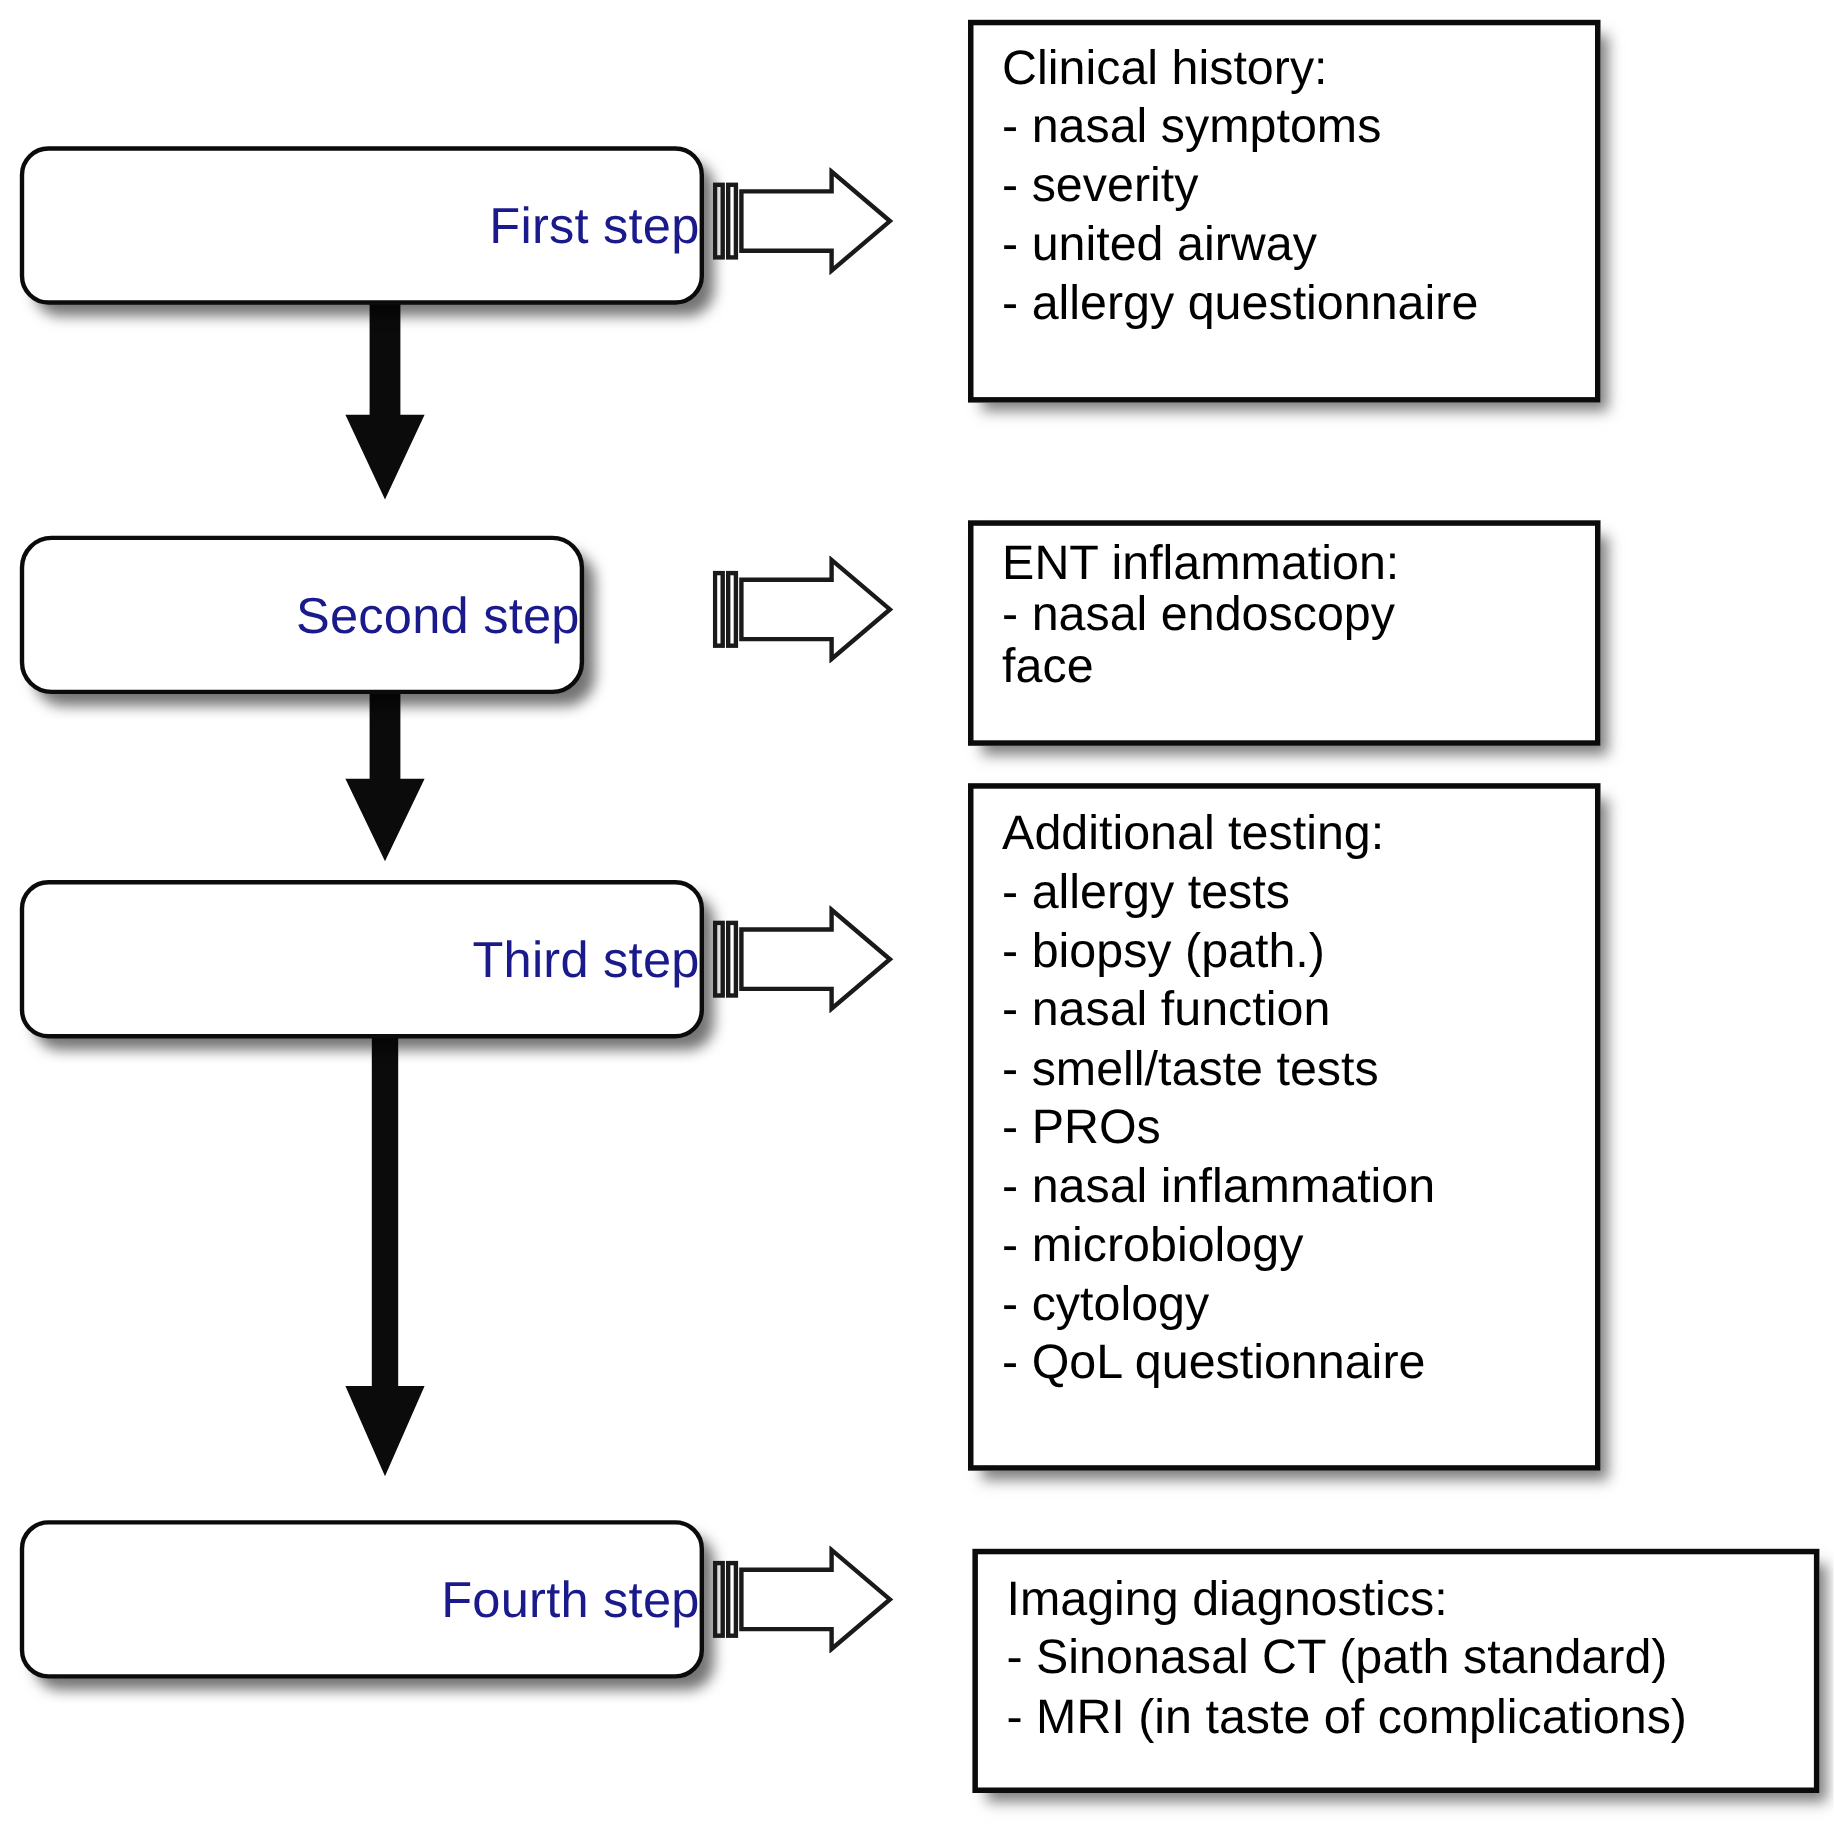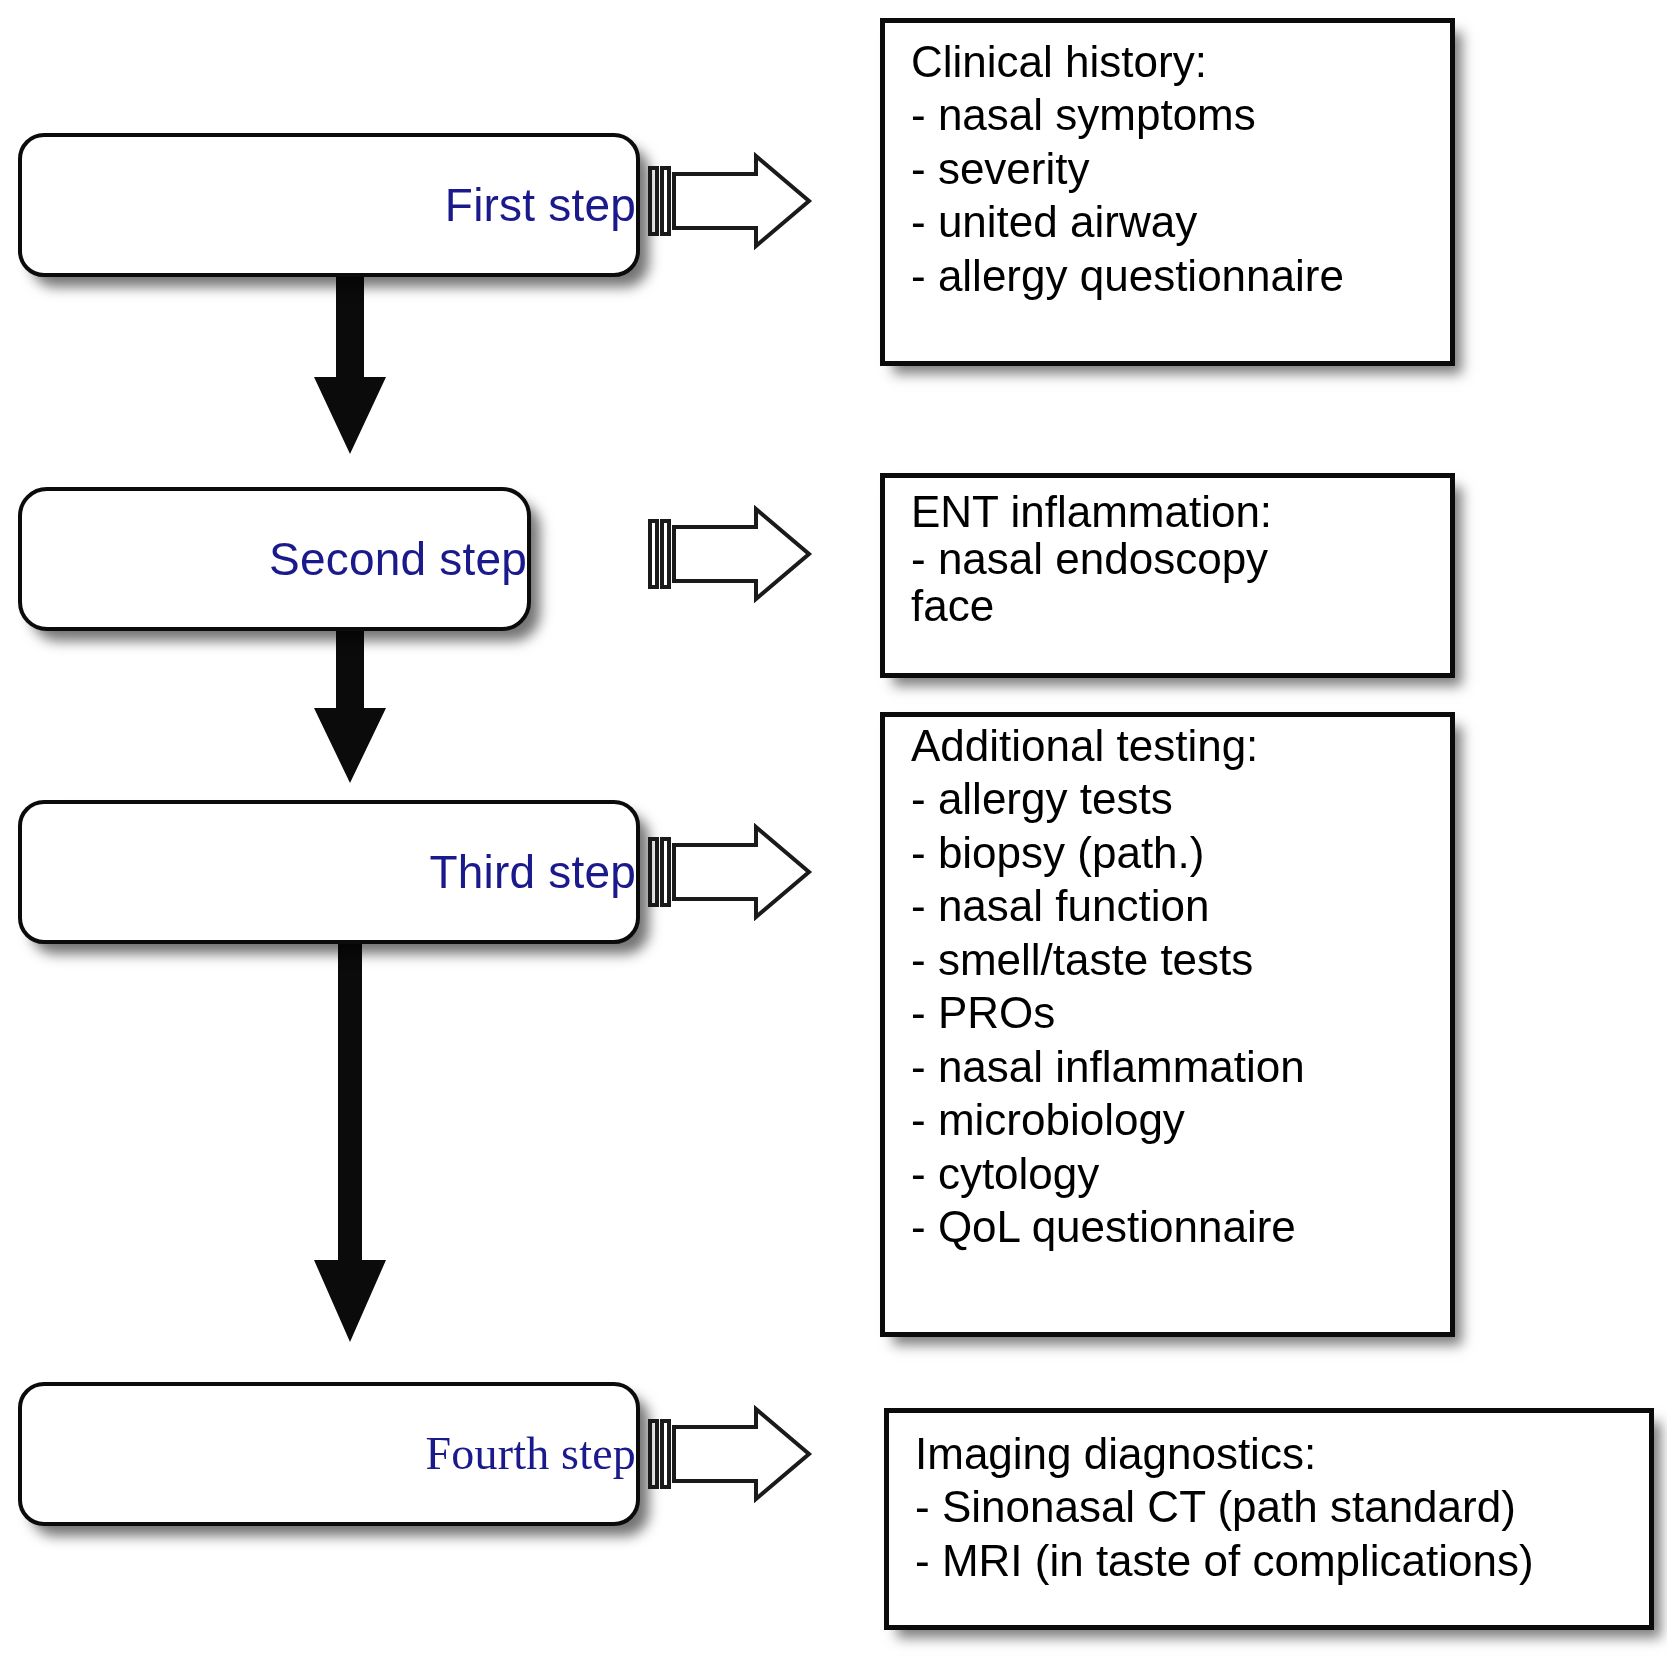--- a/index.html
+++ b/index.html
@@ -115,34 +115,34 @@
   <svg class="v-arrow" style="left:300px;top:905px;width:100px;height:440px;" viewBox="0 0 100 440">
     <path d="M38,0 L62,0 L62,355 L86,355 L50,437 L14,355 L38,355 Z" fill="#0b0b0b"></path>
   </svg>
 
   <svg class="r-arrow" style="left:648px;top:823px;width:165px;height:98px;" viewBox="0 0 165 98">
     <rect x="2" y="16" width="7" height="66" fill="none" stroke="#1a1a1a" stroke-width="4"></rect>
     <rect x="14" y="16" width="7" height="66" fill="none" stroke="#1a1a1a" stroke-width="4"></rect>
     <path d="M26,22 L108,22 L108,4 L161,49 L108,94 L108,76 L26,76 Z" fill="#ffffff" stroke="#1a1a1a" stroke-width="4" stroke-linejoin="miter"></path>
   </svg>
 
-  <div class="panel" style="left:880px;top:712px;width:575px;height:625px;padding-top:2px;">
+  <div class="panel" style="left:880px;top:712px;width:575px;height:625px;padding-top:14px;">
     <div class="line">Additional testing:</div>
     <div class="line">- allergy tests</div>
     <div class="line">- biopsy (path.)</div>
     <div class="line">- nasal function</div>
     <div class="line">- smell/taste tests</div>
     <div class="line">- PROs</div>
     <div class="line">- nasal inflammation</div>
     <div class="line">- microbiology</div>
     <div class="line">- cytology</div>
     <div class="line">- QoL questionnaire</div>
   </div>
 
-  <div class="step-box" style="left:18px;top:1382px;width:622px;height:144px;font-family:Liberation Serif, serif;">
+  <div class="step-box" style="left:18px;top:1382px;width:622px;height:144px;">
     <span class="step-label">Fourth step</span>
   </div>
 
   <svg class="r-arrow" style="left:648px;top:1405px;width:165px;height:98px;" viewBox="0 0 165 98">
     <rect x="2" y="16" width="7" height="66" fill="none" stroke="#1a1a1a" stroke-width="4"></rect>
     <rect x="14" y="16" width="7" height="66" fill="none" stroke="#1a1a1a" stroke-width="4"></rect>
     <path d="M26,22 L108,22 L108,4 L161,49 L108,94 L108,76 L26,76 Z" fill="#ffffff" stroke="#1a1a1a" stroke-width="4" stroke-linejoin="miter"></path>
   </svg>
 
   <div class="panel" style="left:884px;top:1408px;width:770px;height:222px;padding-top:14px;">

